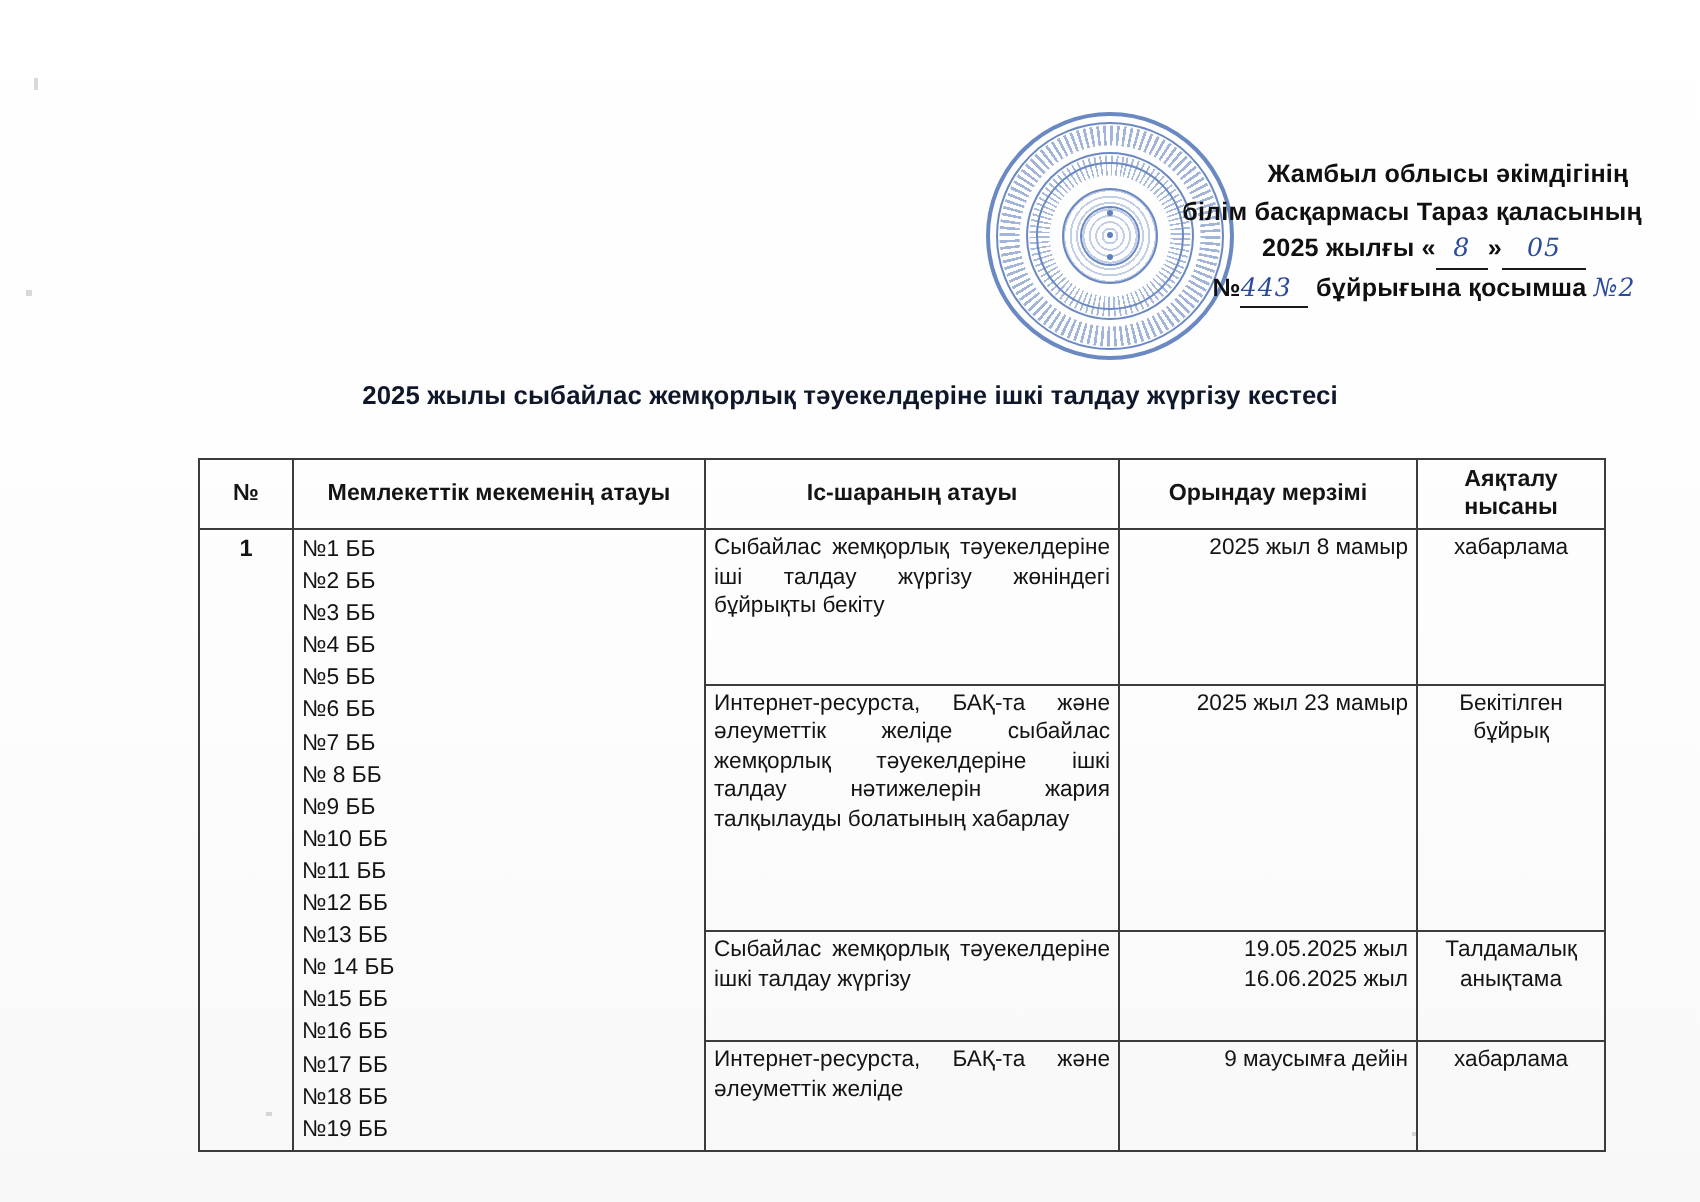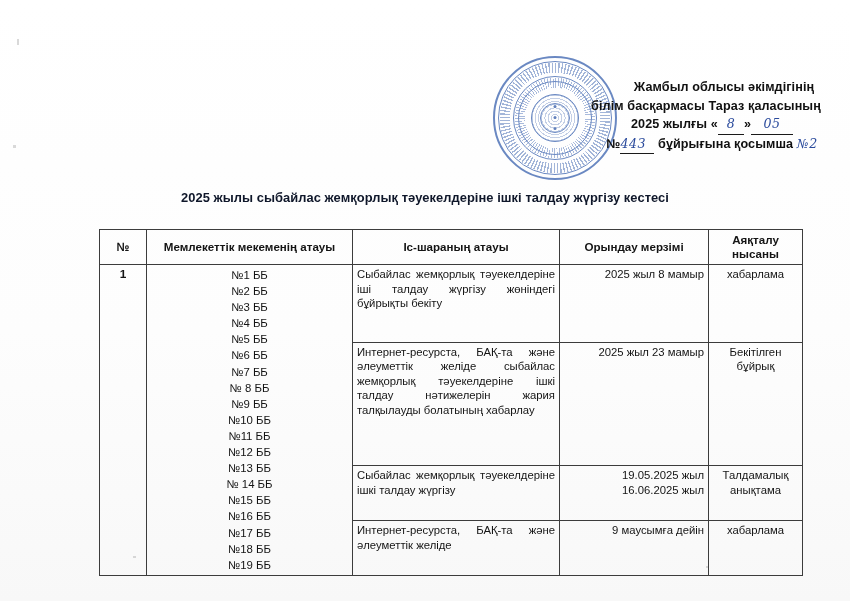--- a/index.html
+++ b/index.html
@@ -186,21 +186,21 @@
   th.c-due { width: 140px; }
   th.c-res { width: 85px; }
 
   td.no-cell {
     text-align: center;
     font-weight: bold;
     font-size: 11.8px;
     padding-top: 4px;
   }
   td.org-cell {
-    text-align: center;
+    text-align: left;
     line-height: 16.1px;
     font-size: 11.4px;
     padding-top: 4px;
   }
   td.act-cell {
     text-align: justify;
     text-align-last: left;
     line-height: 14.6px;
     padding: 4px 5px 5px 5px;
     hyphens: none;

